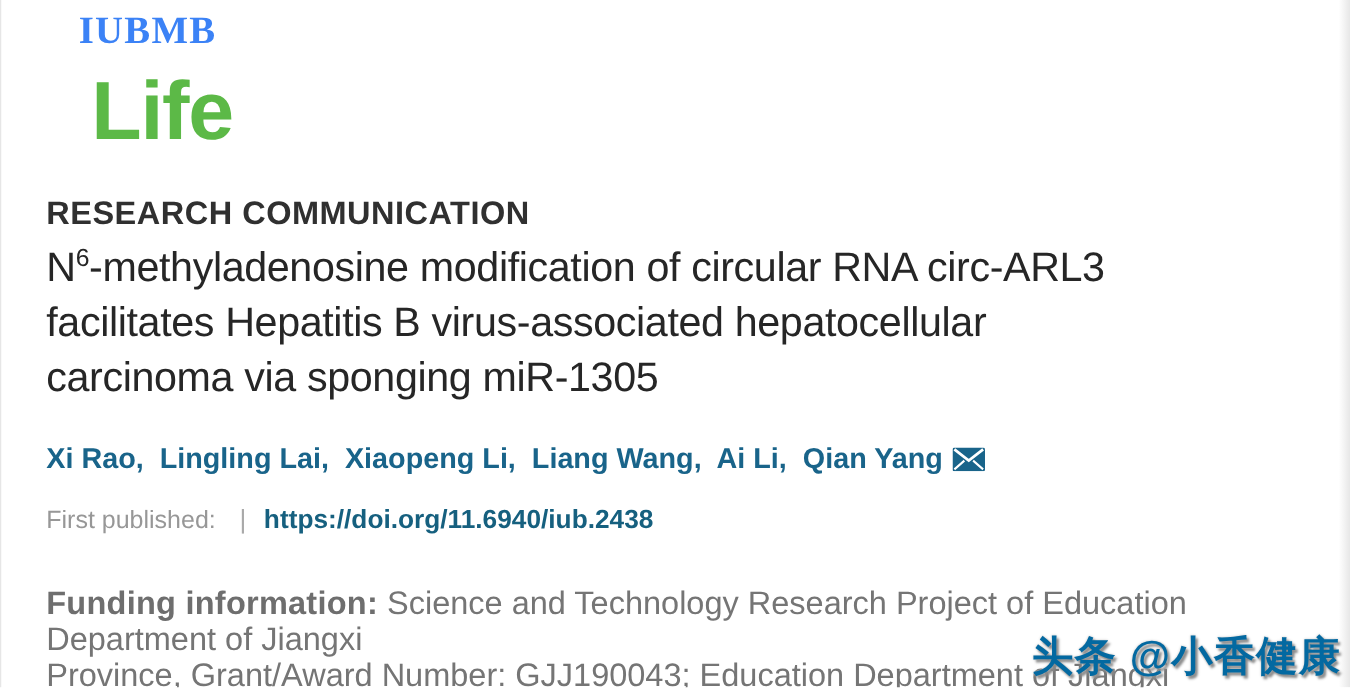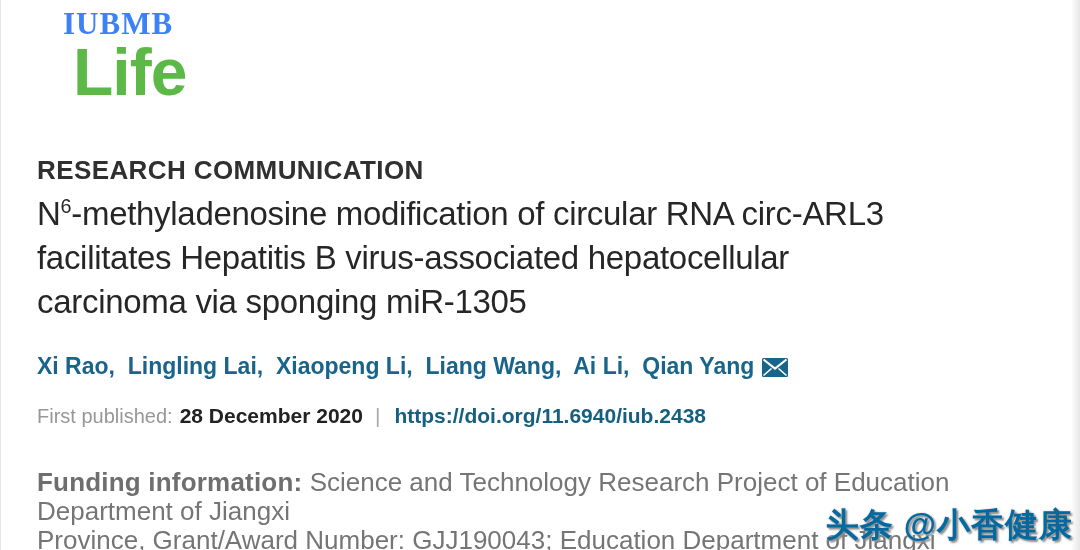--- a/index.html
+++ b/index.html
@@ -31,21 +31,21 @@
     letter-spacing: 1px;
     color: #3b82f6;
   }
   .logo-bottom {
     font-family: "Liberation Sans", sans-serif;
     font-weight: 700;
     font-size: 66px;
     letter-spacing: -1px;
     color: #5cb947;
     margin-left: 10px;
-    margin-top: 0;
+    margin-top: 16px;
   }
 
   
   .section-label {
     position: absolute;
     left: 36px;
     top: 155px;
     font-size: 26px;
     font-weight: 700;
     letter-spacing: 0.4px;
@@ -144,21 +144,20 @@
       <svg width="26" height="19" viewBox="0 0 26 19" aria-hidden="true">
         <rect x="0" y="0" width="26" height="19" rx="1.5" fill="#19648a"></rect>
         <path d="M1.5 1.5 L13 10.5 L24.5 1.5" stroke="#ffffff" stroke-width="2.2" fill="none"></path>
         <path d="M1.5 17.5 L9.5 10.5 M24.5 17.5 L16.5 10.5" stroke="#ffffff" stroke-width="1.6" fill="none"></path>
       </svg>
     </span>
   </div>
 
   <div class="published">
     <span class="pub-label">First published:</span>
-    <span class="pub-date">28 December 2020</span>
     <span class="sep">|</span>
     <a class="doi">https://doi.org/11.6940/iub.2438</a>
   </div>
 
   <p class="funding">
     <strong>Funding information:</strong>
     <span> Science and Technology Research Project of Education Department of Jiangxi<br>Province, Grant/Award Number: GJJ190043; Education Department of Jiangxi Province</span>
   </p>
 
   <div class="watermark">头条 @小香健康</div>

